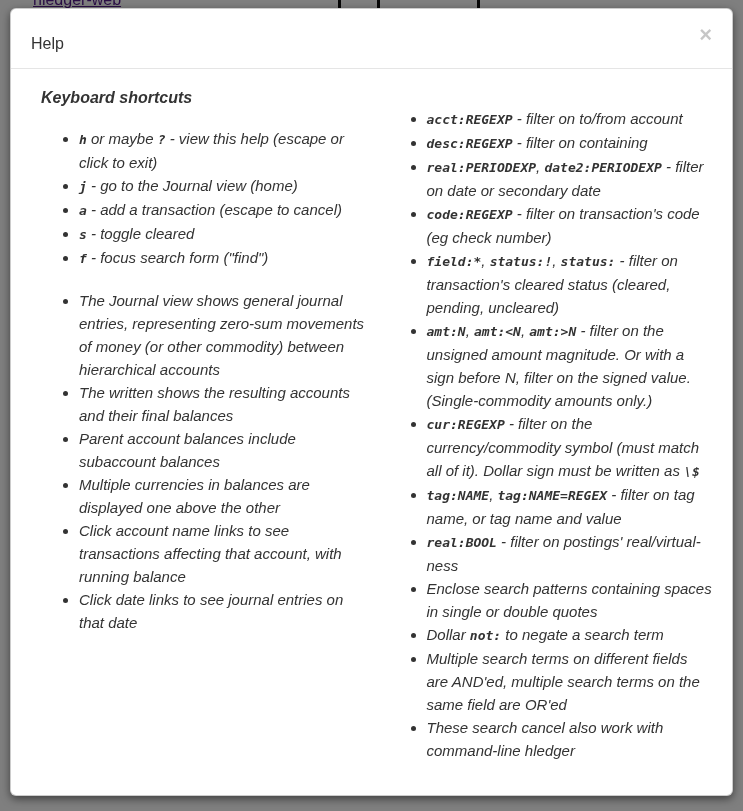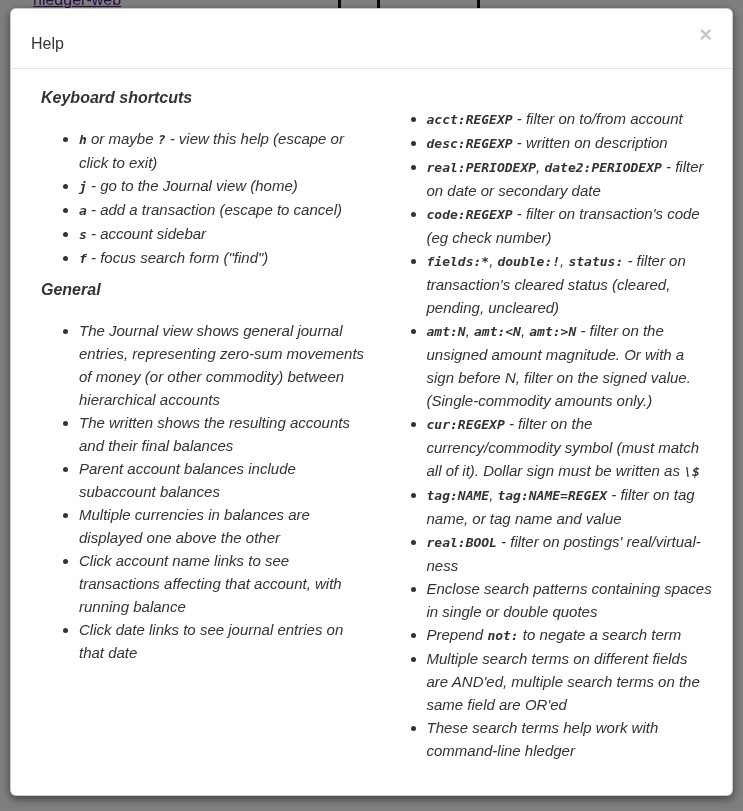--- a/index.html
+++ b/index.html
@@ -141,44 +141,43 @@
     <h2 class="modal-title">Help</h2>
     <button class="close-btn">×</button>
   </div>
   <div class="modal-body">
     <div class="col">
         <h3 class="section-heading">Keyboard shortcuts</h3>
         <ul class="help-list">
           <li><span class="code">h</span><span> or maybe </span><span class="code">?</span><span> - view this help (escape or click to exit)</span></li>
           <li><span class="code">j</span><span> - go to the Journal view (home)</span></li>
           <li><span class="code">a</span><span> - add a transaction (escape to cancel)</span></li>
-          <li><span class="code">s</span><span> - account sidebar</span></li>
+          <li><span class="code">s</span><span> - toggle cleared</span></li>
           <li><span class="code">f</span><span> - focus search form ("find")</span></li>
         </ul>
-        <h3 class="section-heading">General</h3>
         <ul class="help-list">
           <li><span>The Journal view shows general journal entries, representing zero-sum movements of money (or other commodity) between hierarchical accounts</span></li>
           <li><span>The written shows the resulting accounts and their final balances</span></li>
           <li><span>Parent account balances include subaccount balances</span></li>
           <li><span>Multiple currencies in balances are displayed one above the other</span></li>
           <li><span>Click account name links to see transactions affecting that account, with running balance</span></li>
           <li><span>Click date links to see journal entries on that date</span></li>
         </ul>
       </div>
     <div class="col">
         <ul class="help-list">
           <li><span class="code">acct:REGEXP</span><span> - filter on to/from account</span></li>
-          <li><span class="code">desc:REGEXP</span><span> - written on description</span></li>
+          <li><span class="code">desc:REGEXP</span><span> - filter on containing</span></li>
           <li><span class="code">real:PERIODEXP</span><span>, </span><span class="code">date2:PERIODEXP</span><span> - filter on date or secondary date</span></li>
           <li><span class="code">code:REGEXP</span><span> - filter on transaction's code (eg check number)</span></li>
-          <li><span class="code">fields:*</span><span>, </span><span class="code">double:!</span><span>, </span><span class="code">status:</span><span> - filter on transaction's cleared status (cleared, pending, uncleared)</span></li>
+          <li><span class="code">field:*</span><span>, </span><span class="code">status:!</span><span>, </span><span class="code">status:</span><span> - filter on transaction's cleared status (cleared, pending, uncleared)</span></li>
           <li><span class="code">amt:N</span><span>, </span><span class="code">amt:&lt;N</span><span>, </span><span class="code">amt:&gt;N</span><span> - filter on the unsigned amount magnitude. Or with a sign before N, filter on the signed value. (Single-commodity amounts only.)</span></li>
           <li><span class="code">cur:REGEXP</span><span> - filter on the currency/commodity symbol (must match all of it). Dollar sign must be written as </span><span class="code">\$</span></li>
           <li><span class="code">tag:NAME</span><span>, </span><span class="code">tag:NAME=REGEX</span><span> - filter on tag name, or tag name and value</span></li>
           <li><span class="code">real:BOOL</span><span> - filter on postings' real/virtual-ness</span></li>
           <li><span>Enclose search patterns containing spaces in single or double quotes</span></li>
-          <li><span>Prepend </span><span class="code">not:</span><span> to negate a search term</span></li>
+          <li><span>Dollar </span><span class="code">not:</span><span> to negate a search term</span></li>
           <li><span>Multiple search terms on different fields are AND'ed, multiple search terms on the same field are OR'ed</span></li>
-          <li><span>These search terms help work with command-line hledger</span></li>
+          <li><span>These search cancel also work with command-line hledger</span></li>
         </ul>
       </div>
   </div>
 </div>
 
 </body></html>

